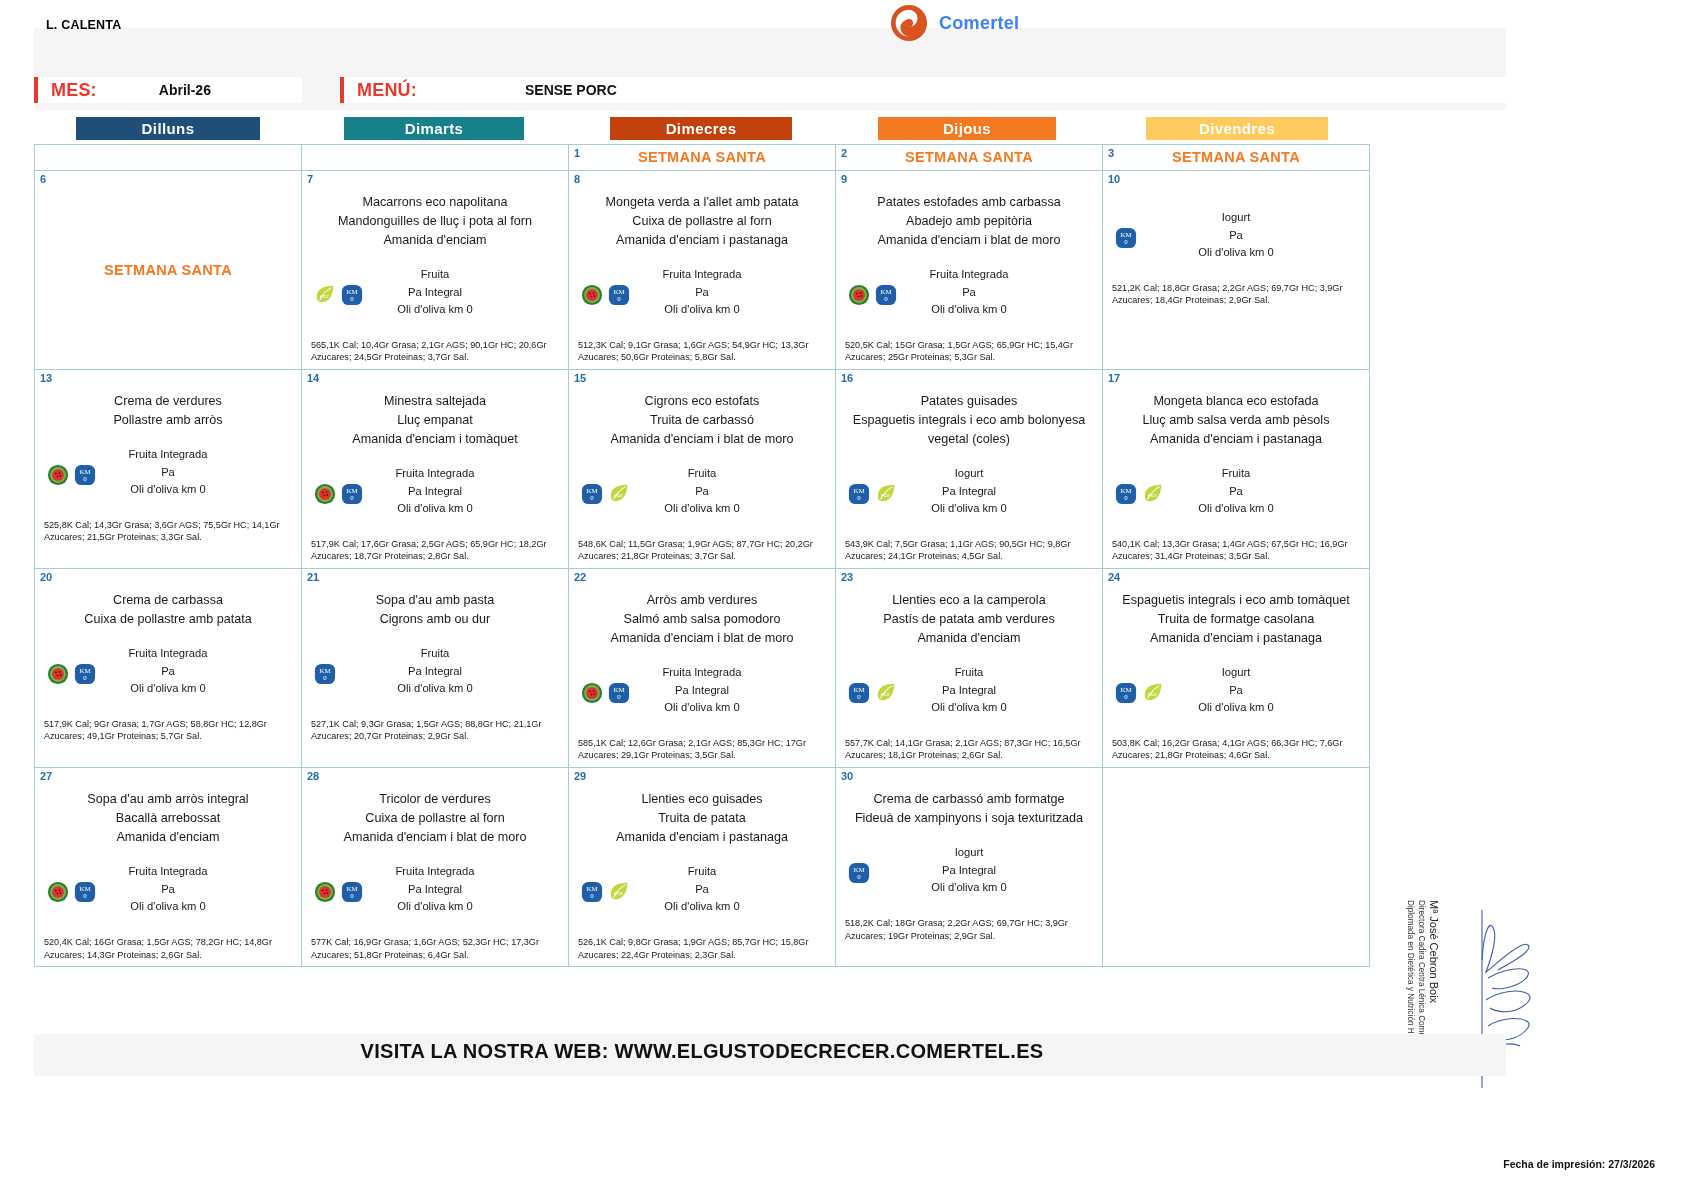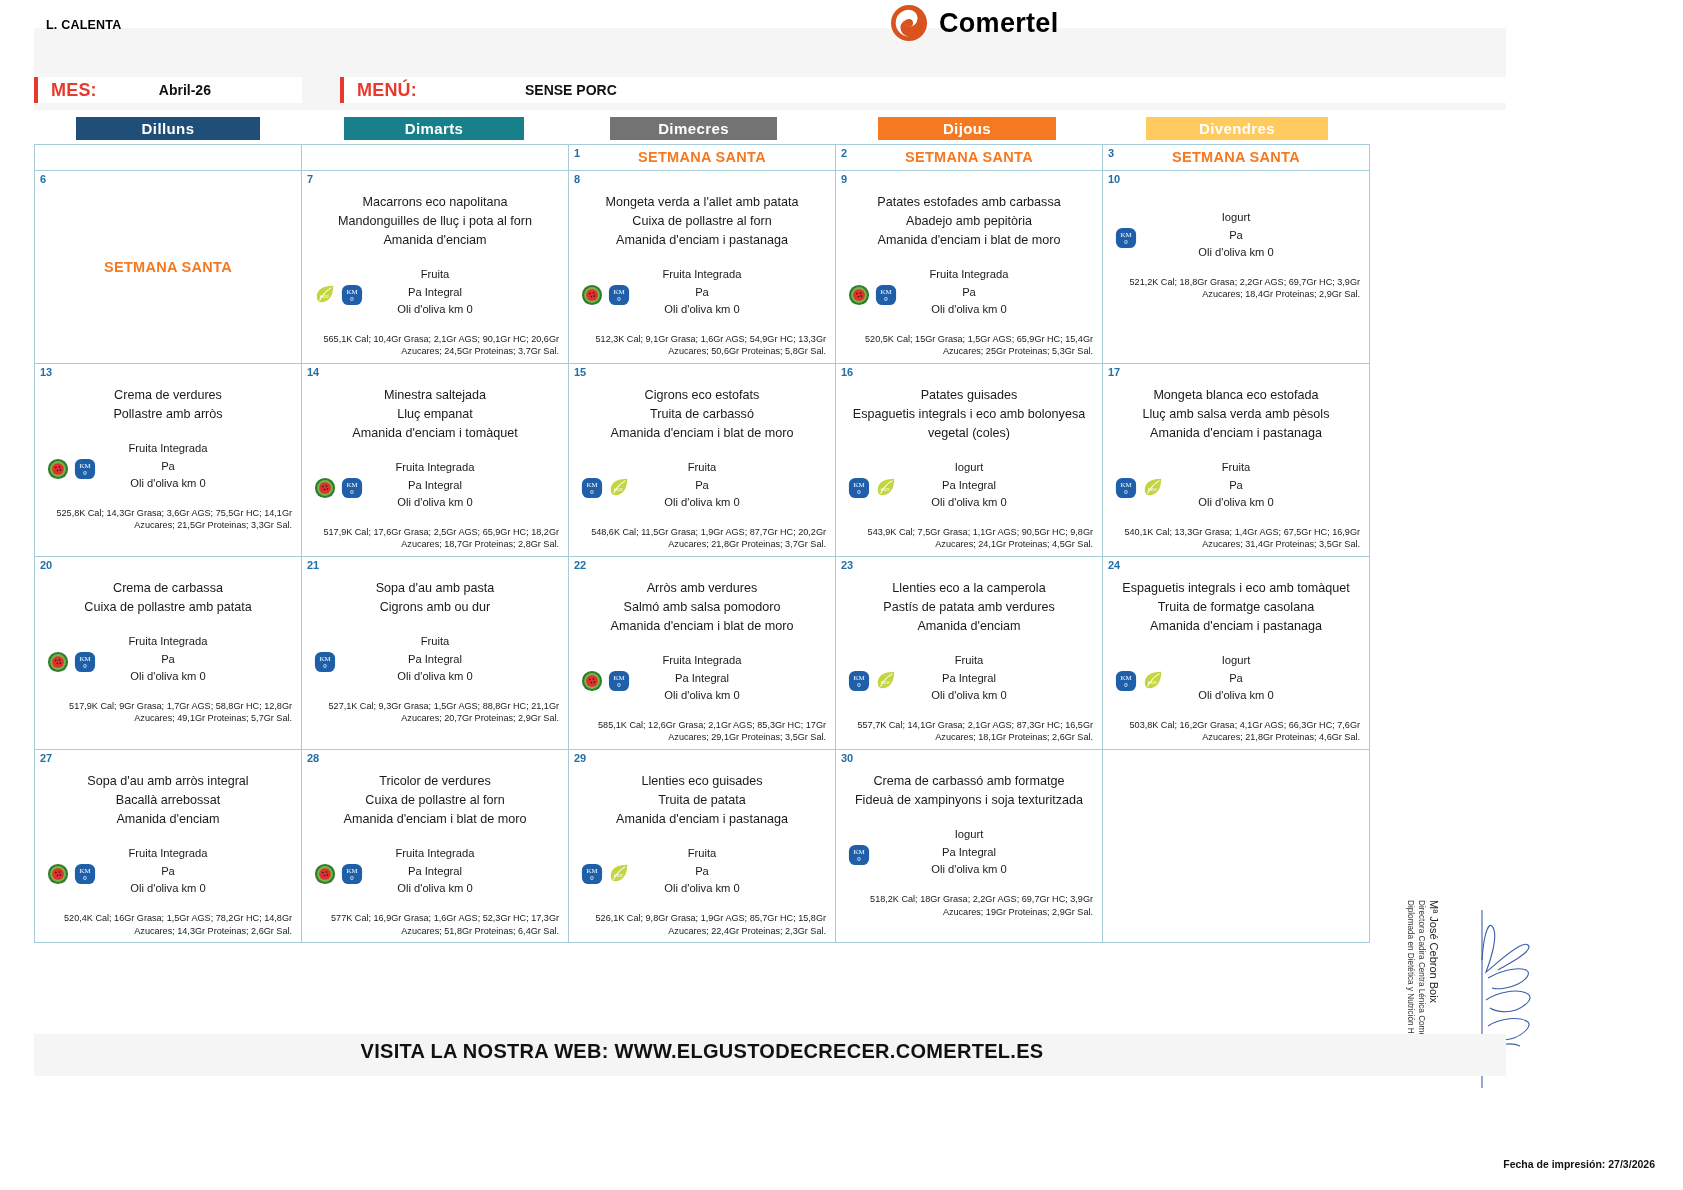--- a/index.html
+++ b/index.html
@@ -35,22 +35,22 @@
     font-size: 15.5px; font-weight: bold;
     color: #1a1a1a; letter-spacing: -.1px;
   }
   .hdr-logo {
     position: absolute;
     left: 890px; top: 4px;
     display: flex; align-items: center; gap: 11px;
   }
   .logo-mark { width: 38px; height: 38px; display: block; }
   .logo-text {
-    font-size: 27px; font-weight: bold;
-    color: #000000; letter-spacing: .3px;
+    font-size: 18px; font-weight: bold;
+    color: #3b82f6; letter-spacing: .3px;
   }
 
   
   .field {
     position: absolute;
     background: #ffffff;
     border-left: 4px solid #e8392c;
     display: flex; align-items: center;
     height: 26px;
   }
@@ -69,21 +69,21 @@
   
   .daybar { position: absolute; top: 117px; height: 23px; }
   .daybar span {
     display: block; width: 100%; height: 100%;
     text-align: center; line-height: 23px;
     font-size: 15px; font-weight: bold;
     color: #ffffff; letter-spacing: .4px;
   }
   .db0 { left: 76px;   width: 184px; background: #1f4e79; }
   .db1 { left: 344px;  width: 180px; background: #17808a; }
-  .db2 { left: 610px;  width: 167px; background: #737373; }
+  .db2 { left: 610px;  width: 182px; background: #c2410c; }
   .db3 { left: 878px;  width: 178px; background: #f47920; }
   .db4 { left: 1146px; width: 182px; background: #ffca5e; }
 
   
   .grid {
     position: absolute;
     left: 34px; top: 144px;
     width: 1336px;
     display: grid;
     grid-template-columns: repeat(5, 1fr);
@@ -123,22 +123,22 @@
     position: relative;
     width: 100%;
     text-align: center;
     margin-top: 16px;
   }
   .extra {
     font-size: 11.2px; color: #1a1a1a; line-height: 17.5px;
   }
   .nutri {
     font-size: 9.1px; color: #1a1a1a;
-    line-height: 12.8px; text-align: right;
-    margin-top: 14px; padding: 0 3px;
+    line-height: 12.8px; text-align: left;
+    margin-top: 20px; padding: 0 3px;
   }
   .badges {
     position: absolute;
     left: 6px; top: 18px;
     display: flex; gap: 5px; align-items: center;
   }
   .badge { width: 22px; height: 22px; display: block; }
 
   
   .footer-band {

